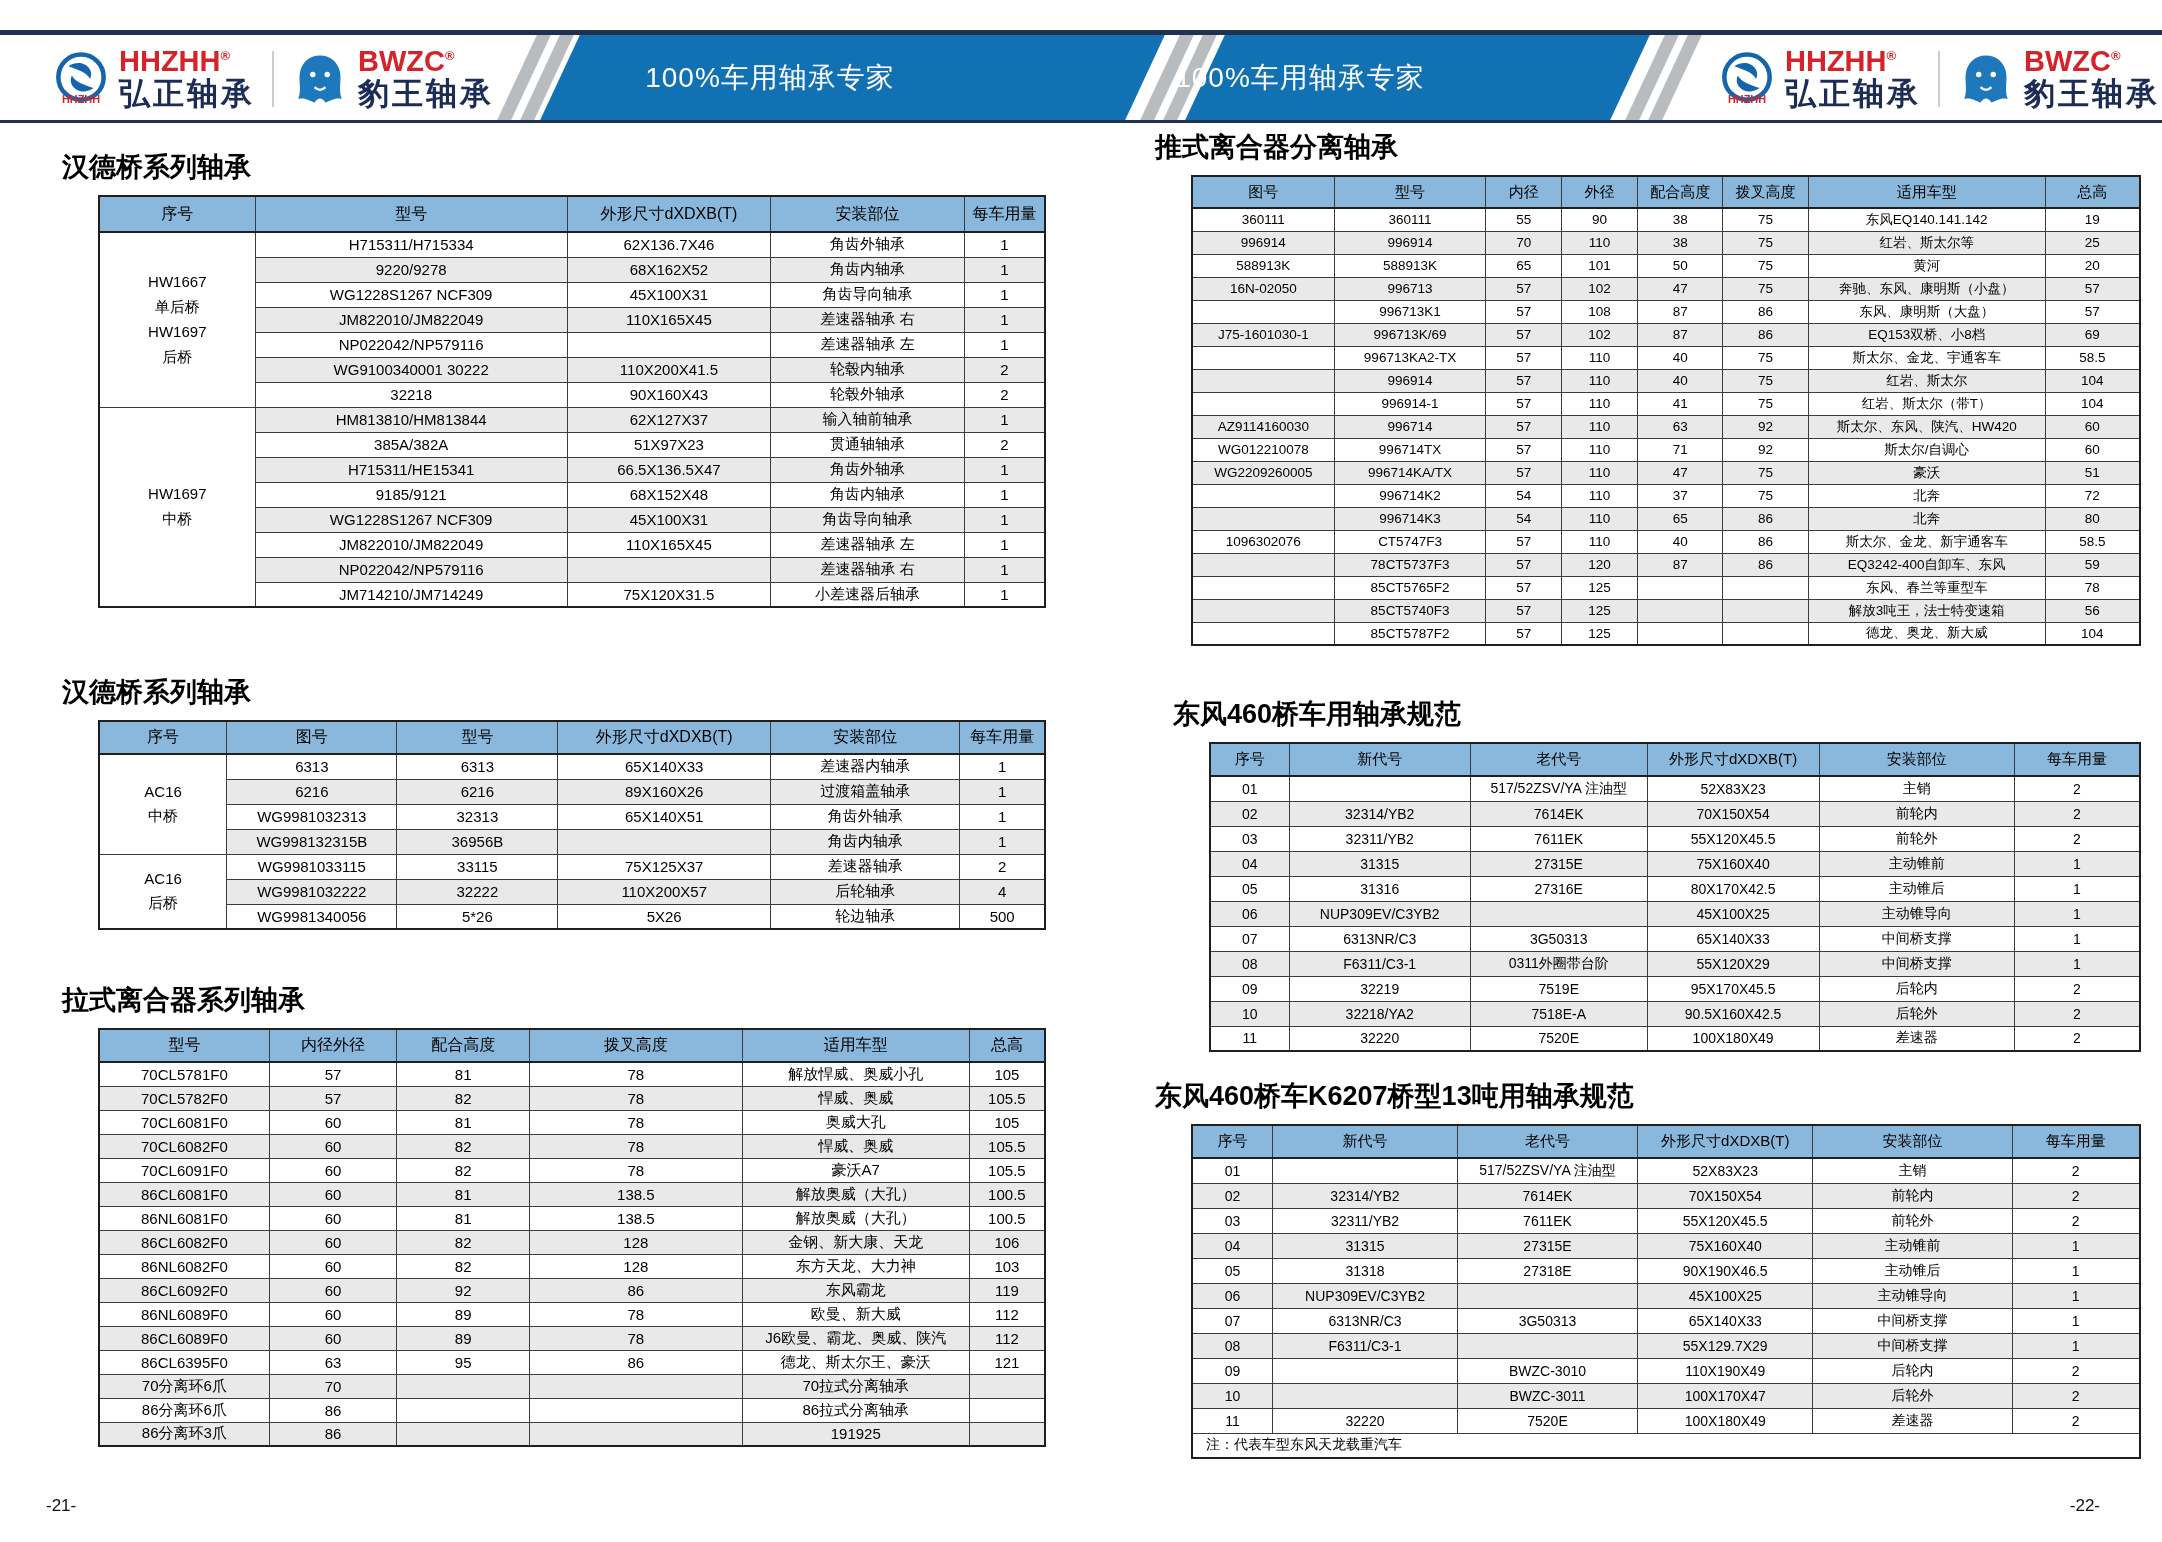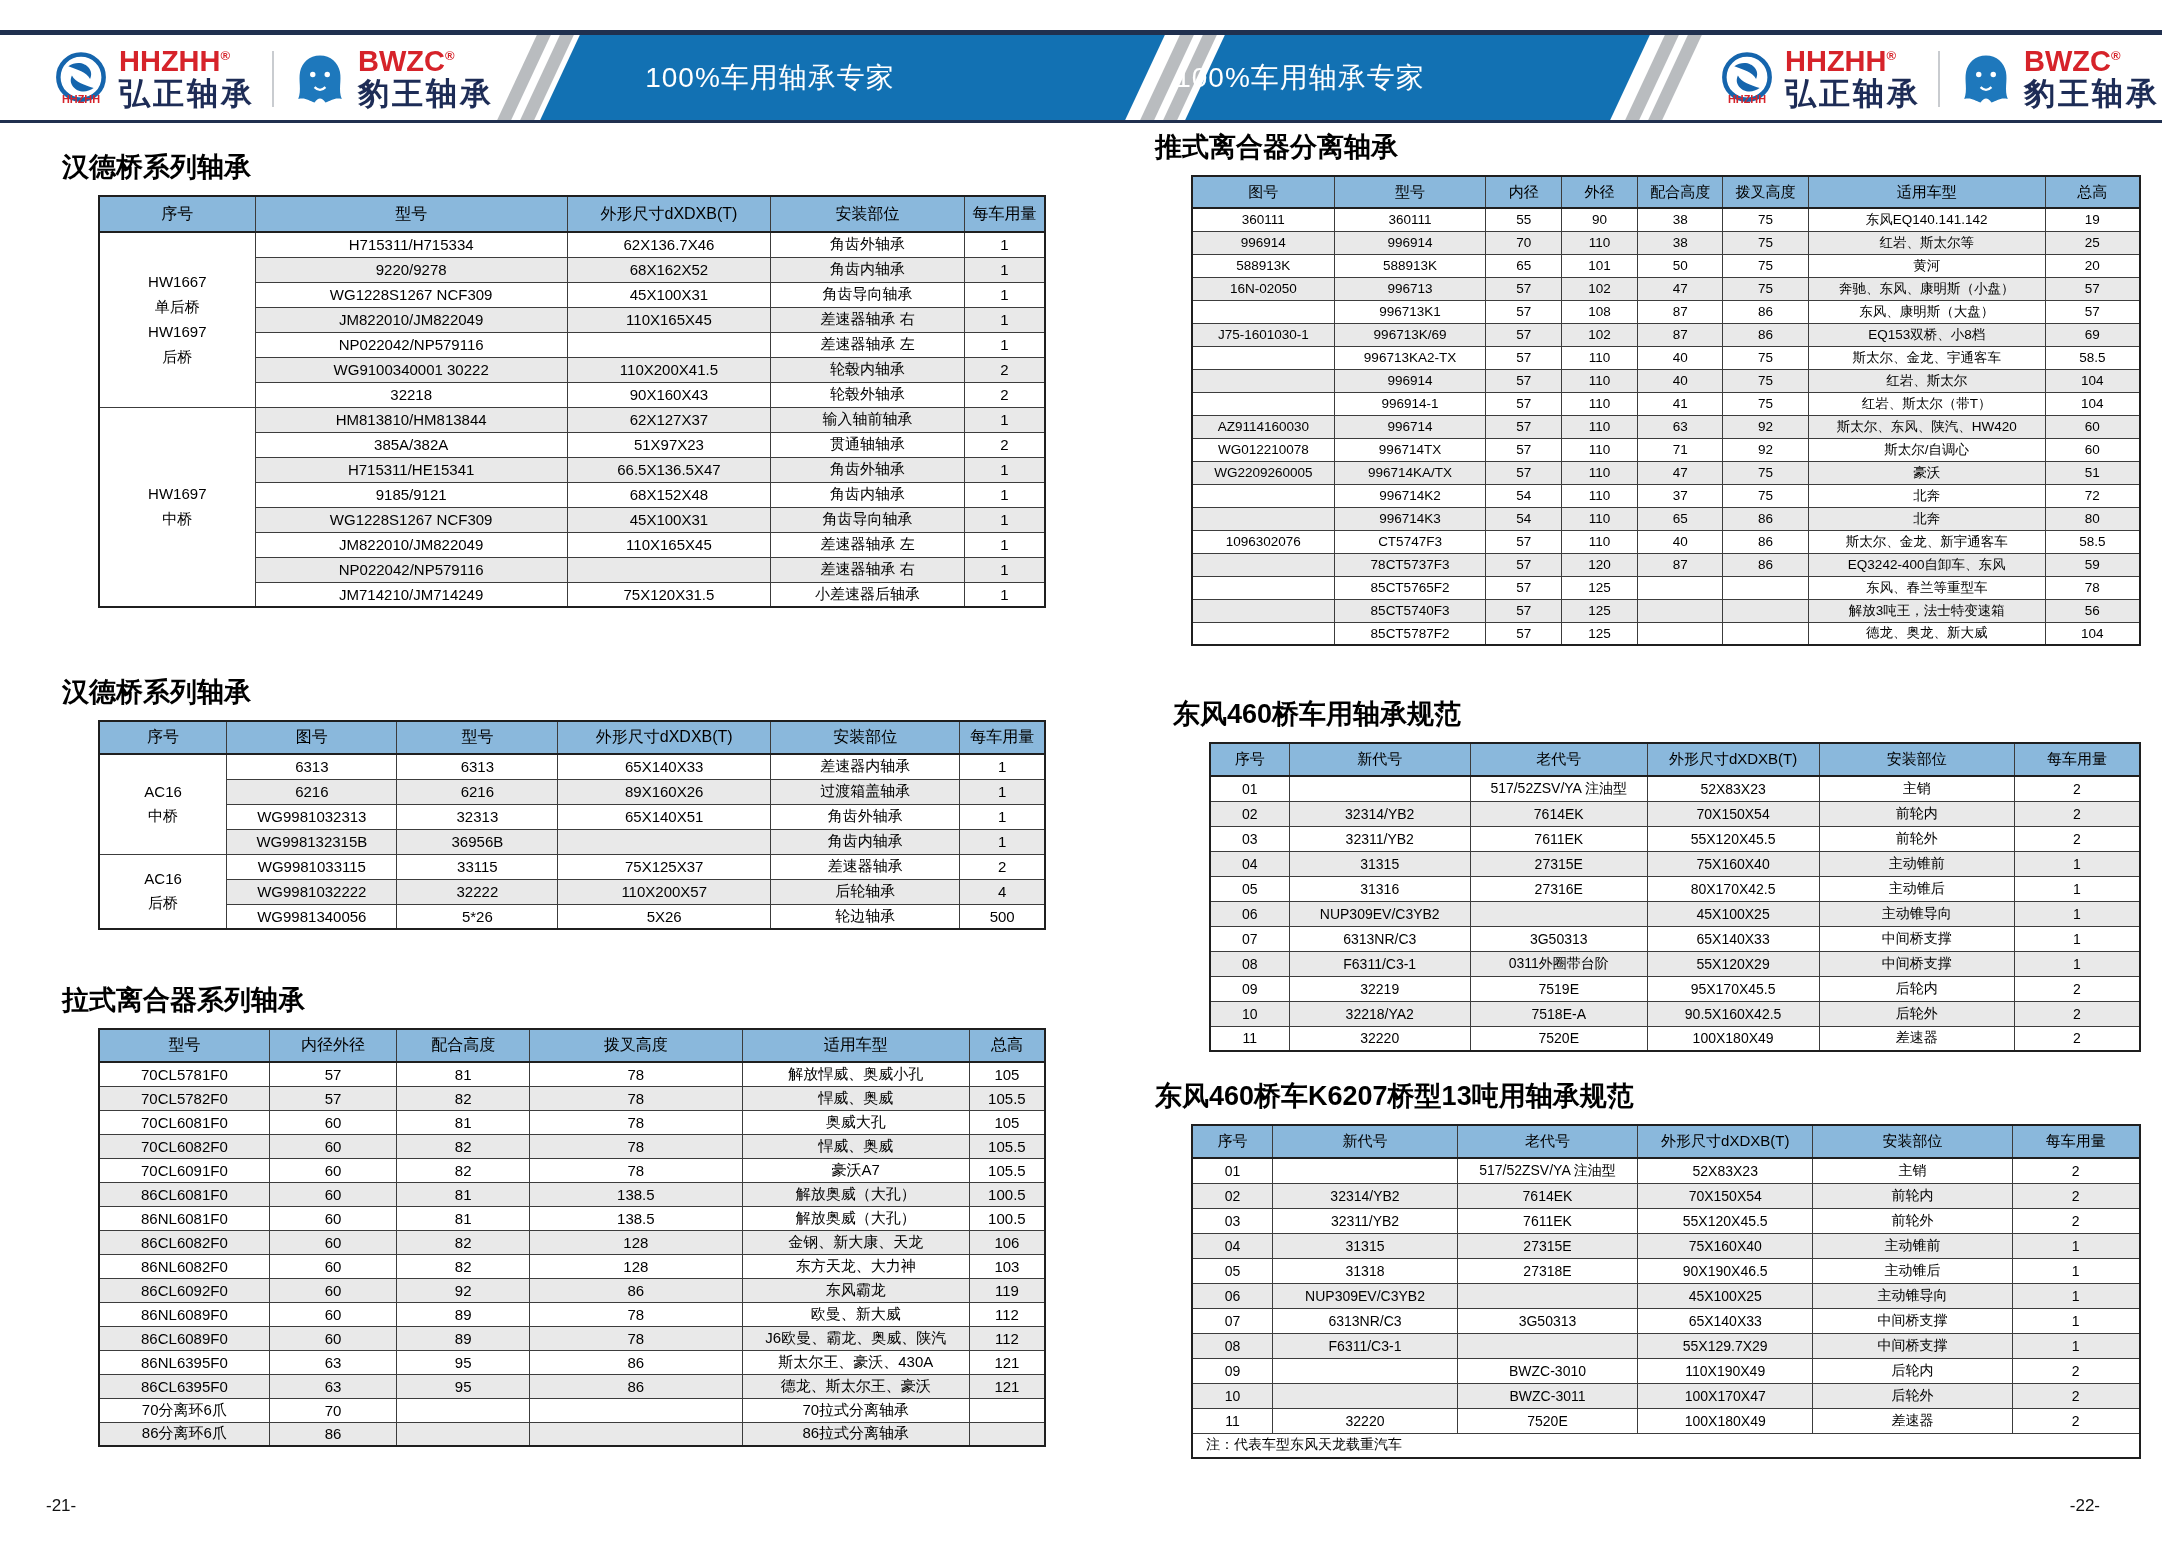--- a/index.html
+++ b/index.html
@@ -459,28 +459,20 @@
           </tr>
           <tr>
             <td>86CL6089F0</td>
             <td>60</td>
             <td>89</td>
             <td>78</td>
             <td>J6欧曼、霸龙、奥威、陕汽</td>
             <td>112</td>
           </tr>
           <tr>
-            <td>86NL6395F0</td>
-            <td>63</td>
-            <td>95</td>
-            <td>86</td>
-            <td>斯太尔王、豪沃、430A</td>
-            <td>121</td>
-          </tr>
-          <tr>
             <td>86CL6395F0</td>
             <td>63</td>
             <td>95</td>
             <td>86</td>
             <td>德龙、斯太尔王、豪沃</td>
             <td>121</td>
           </tr>
           <tr>
             <td>70分离环6爪</td>
             <td>70</td>
@@ -488,20 +480,28 @@
             <td></td>
             <td>70拉式分离轴承</td>
             <td></td>
           </tr>
           <tr>
             <td>86分离环6爪</td>
             <td>86</td>
             <td></td>
             <td></td>
             <td>86拉式分离轴承</td>
+            <td></td>
+          </tr>
+          <tr>
+            <td>86分离环3爪</td>
+            <td>86</td>
+            <td></td>
+            <td></td>
+            <td>191925</td>
             <td></td>
           </tr>
         </tbody>
       </table>
   </section>
 </div>
 
 <div class="col col-right">
   <section class="sec r1">
     <h2 class="sec-title">推式离合器分离轴承</h2>

